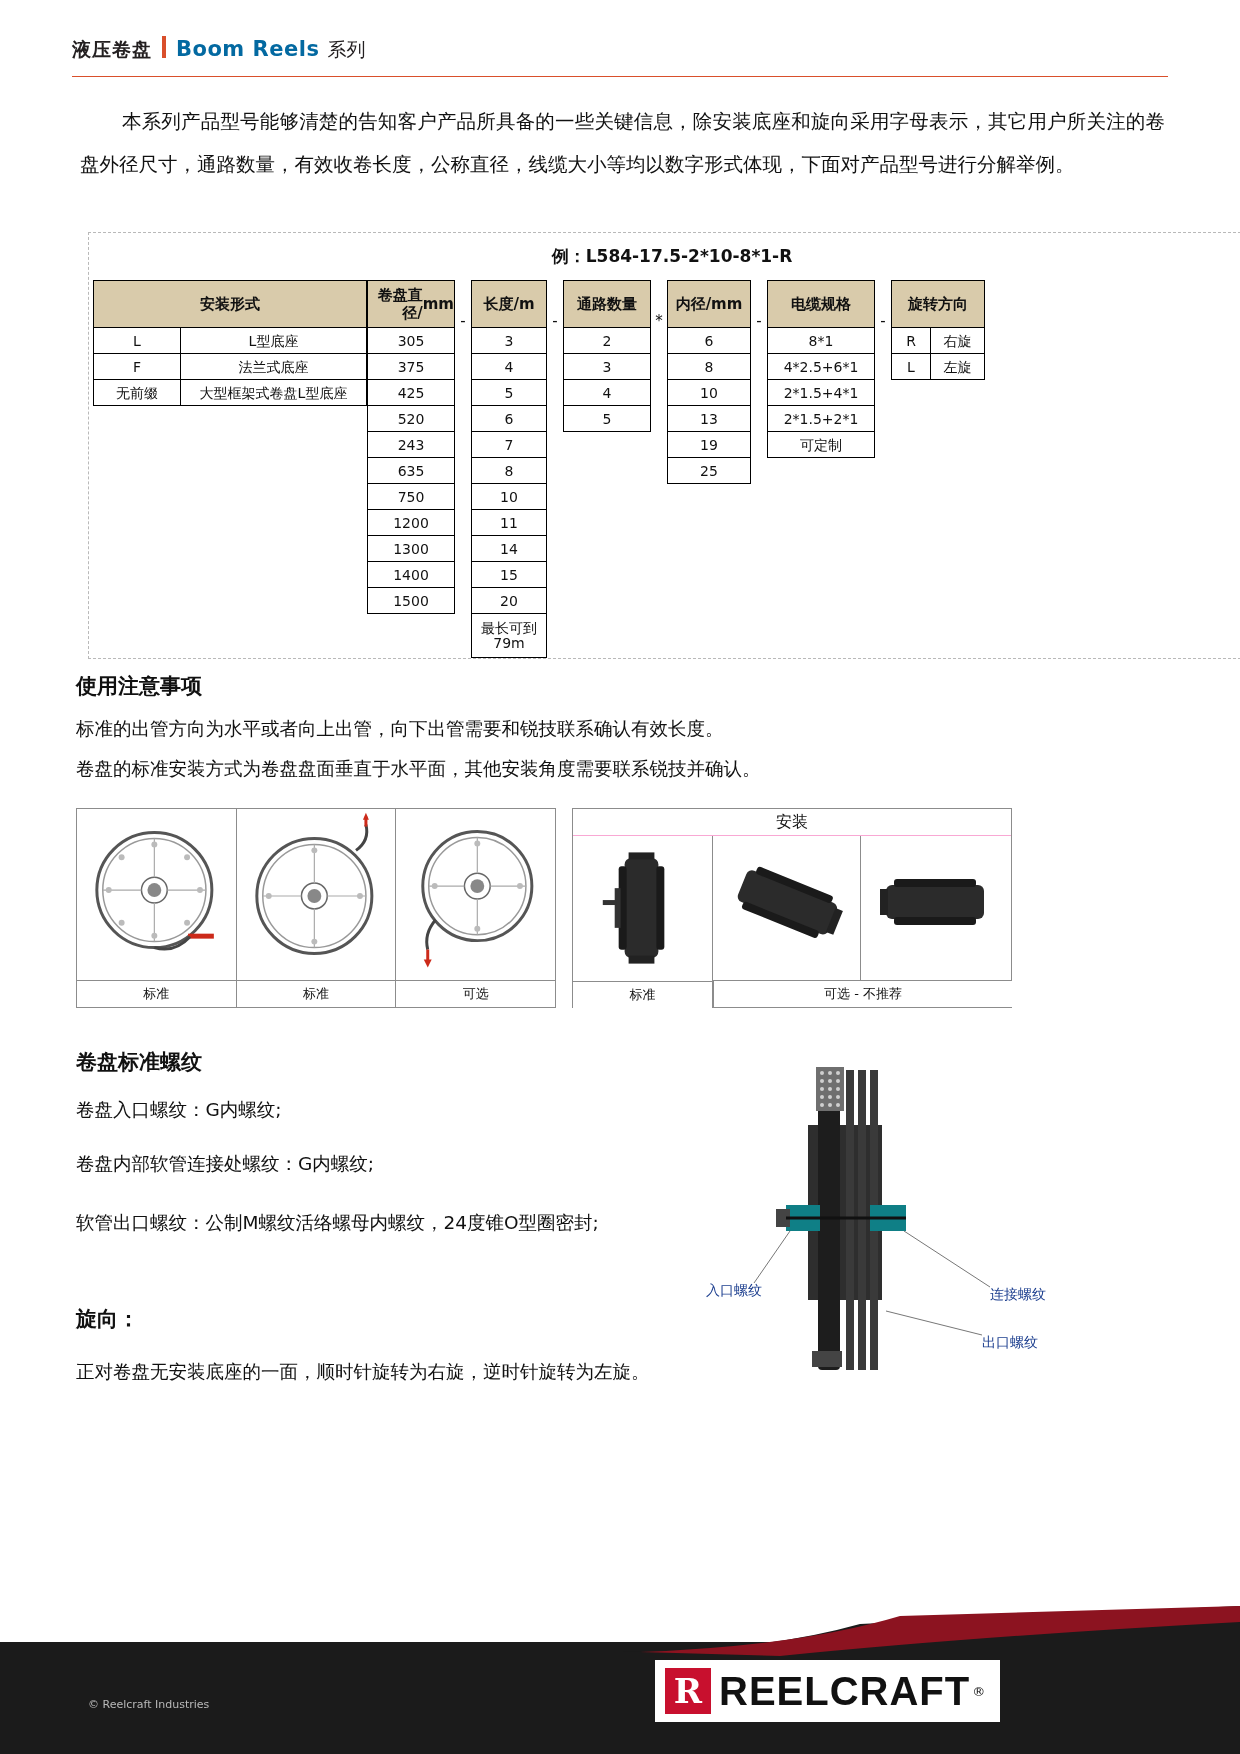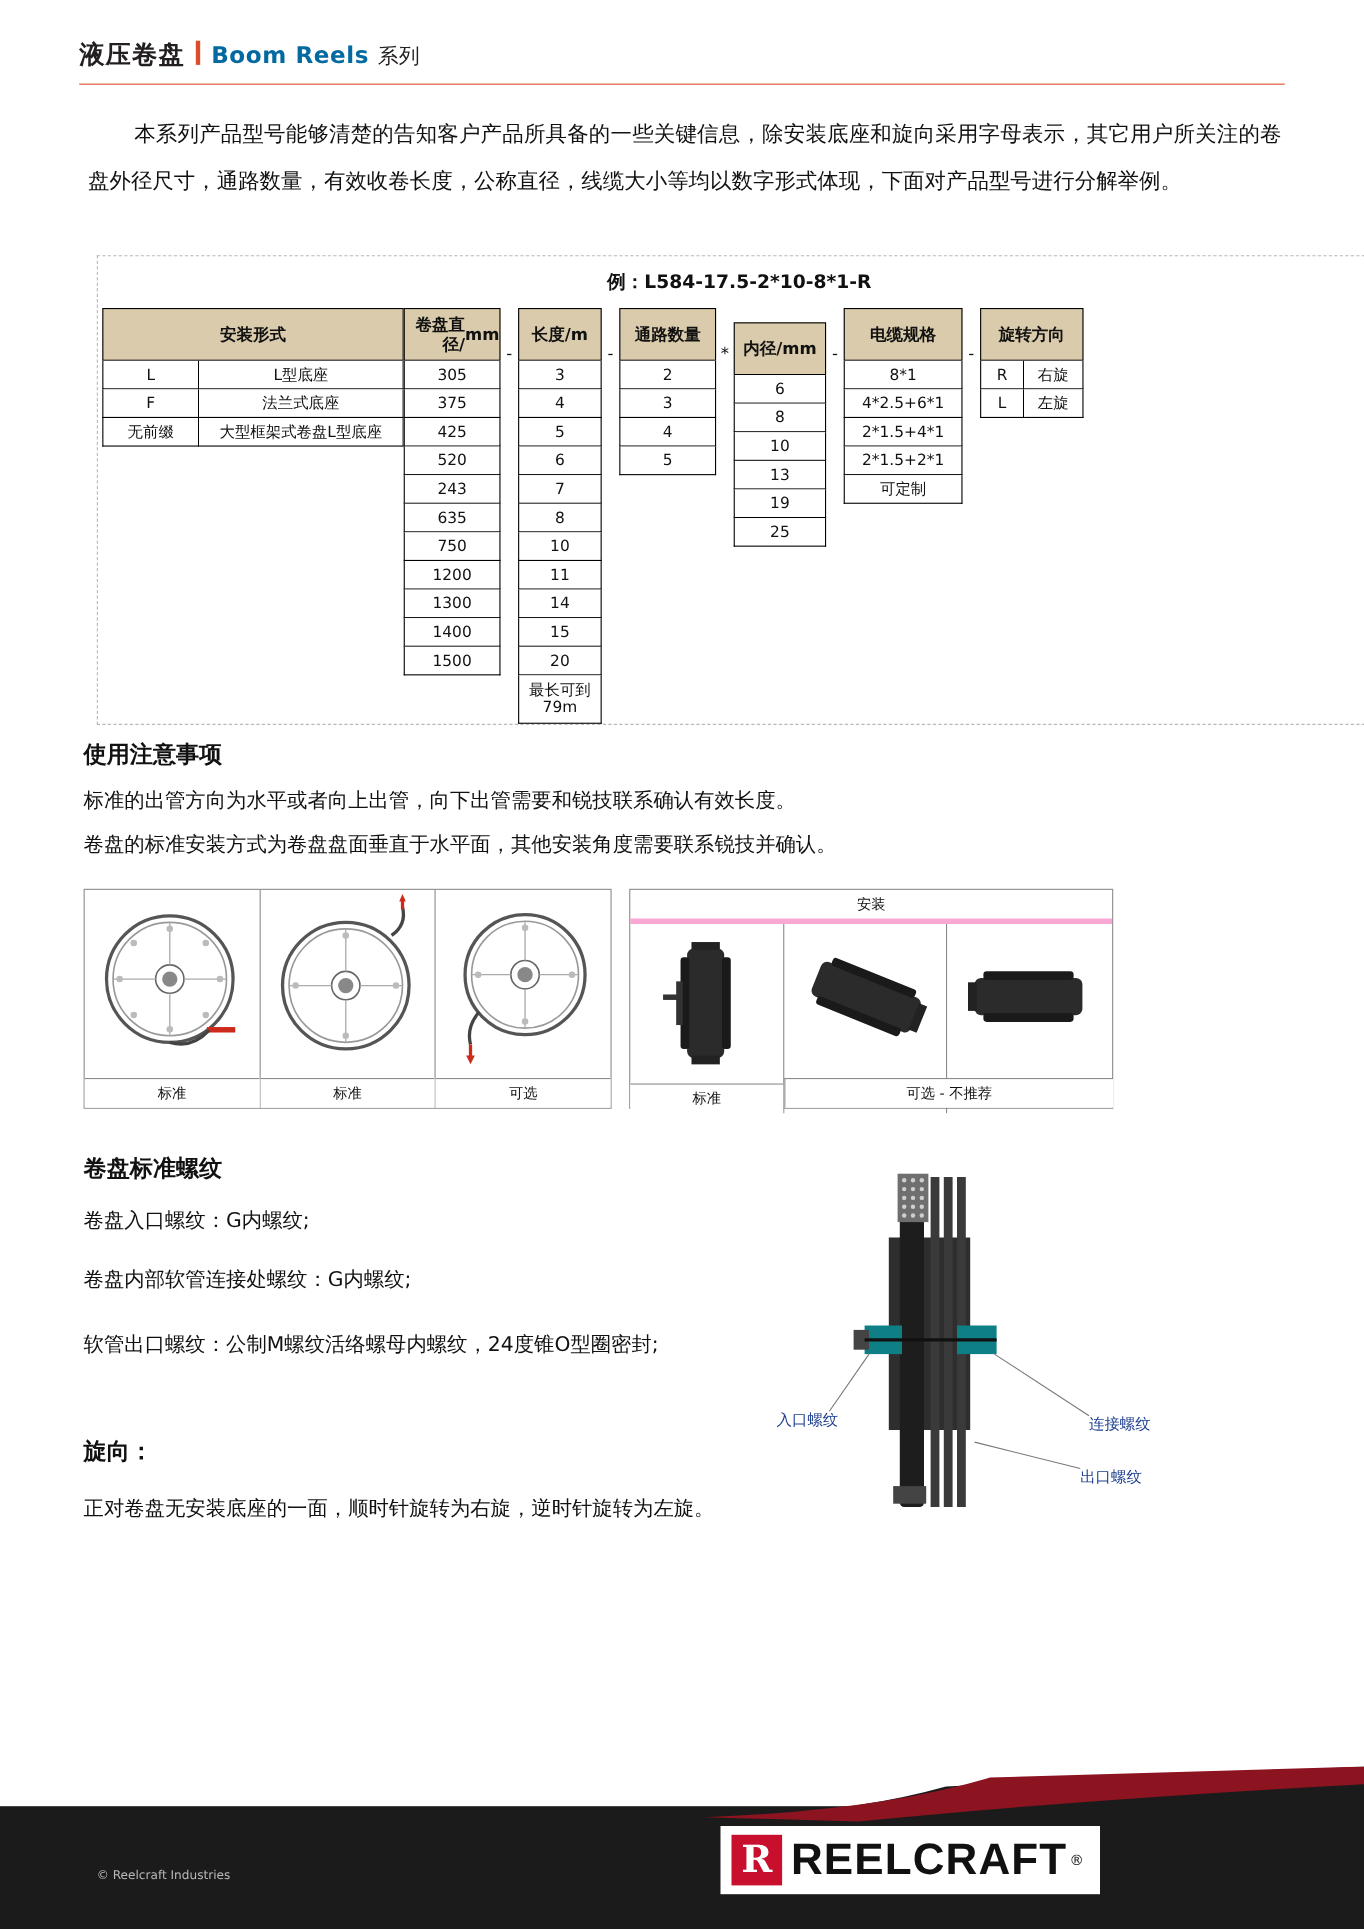--- a/index.html
+++ b/index.html
@@ -27,21 +27,21 @@
     left: 72px;
     top: 34px;
     width: 1096px;
   }
   .header-line {
     display: flex;
     align-items: baseline;
     gap: 0px;
   }
   .header-cn {
-    font-size: 23px;
+    font-size: 19px;
     font-weight: bold;
     letter-spacing: 1px;
     color: #231f20;
   }
   .header-bar {
     display: inline-block;
     width: 4px;
     height: 22px;
     background: #d94f2b;
     margin: 0 10px 0 10px;
@@ -166,21 +166,21 @@
   .col-len .cell { height: 26px; }
   .col-len .cell.last { height: 44px; }
 
   
   .col-ch { width: 88px; }
   .col-ch .hdr { height: 48px; }
   .col-ch .cell { height: 26px; }
 
   
   .col-id { width: 84px; }
-  .col-id .hdr { height: 48px; margin-top: 13px; }
+  .col-id .hdr { height: 48px; }
   .col-id .cell { height: 26px; }
 
   
   .col-cable { width: 108px; }
   .col-cable .hdr { height: 48px; }
   .col-cable .cell { height: 26px; }
 
   
   .col-rot { width: 94px; }
   .col-rot .hdr { height: 48px; }
@@ -246,22 +246,22 @@
     left: 572px;
     top: 808px;
     width: 440px;
     height: 200px;
     border: 1px solid #8c8c8c;
     box-sizing: border-box;
     background: #fff;
   }
   .pic-row-right .title {
     height: 26px;
-    border-bottom: 5px solid #f9a8d4;
-    font-size: 13px;
+    border-bottom: 1px solid #f9a8d4;
+    font-size: 16px;
     display: flex;
     align-items: center;
     justify-content: center;
   }
   .pic-row-right .inner {
     display: flex;
     height: 172px;
   }
   .rcell {
     position: relative;

